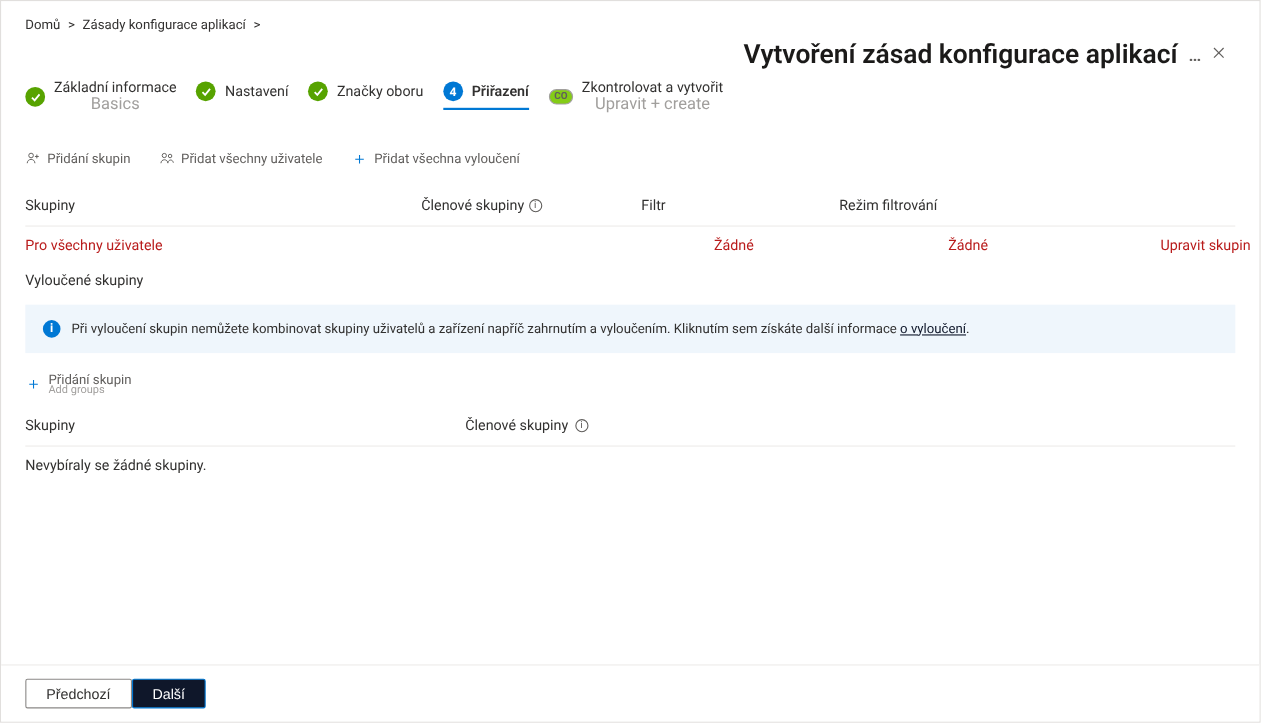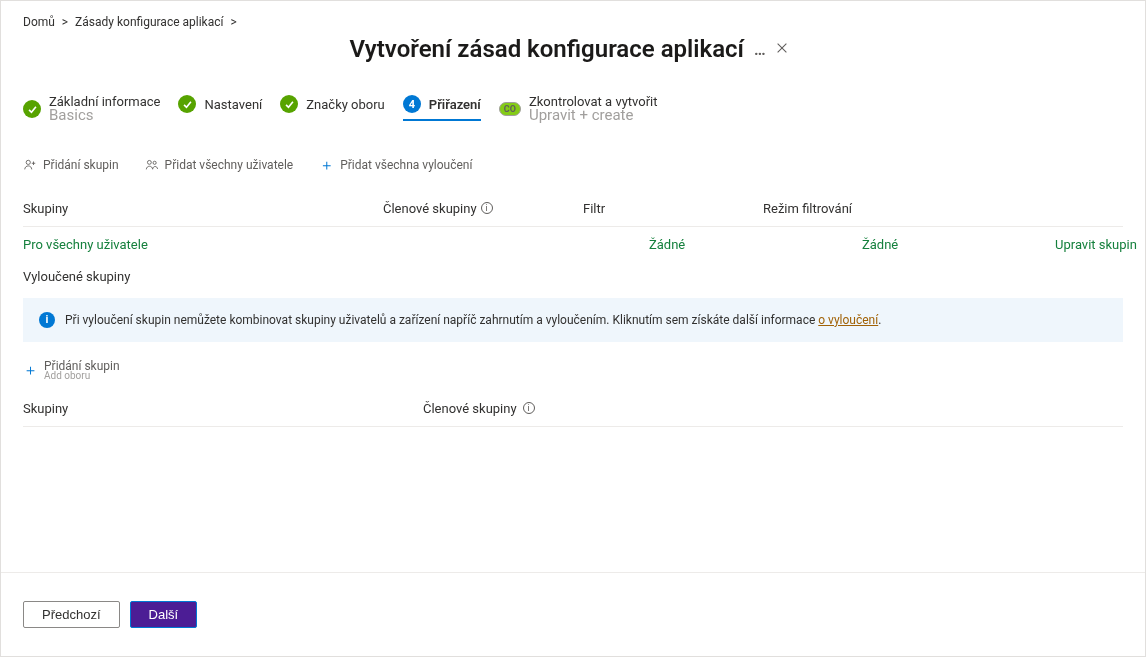--- a/index.html
+++ b/index.html
@@ -19,22 +19,22 @@
   }
   .breadcrumb {
     font-size: 12px;
     color: #323130;
     margin-bottom: 6px;
   }
   .breadcrumb span { margin-right: 4px; }
   .title-row {
     display: flex;
     align-items: center;
-    justify-content: center;
-    margin-bottom: 32px;
+    justify-content: flex-end;
+    margin-bottom: 11px;
   }
   .title {
     font-size: 24px;
     font-weight: 600;
     color: #1b1a19;
     display: flex;
     align-items: center;
   }
   .ellipsis {
     margin-left: 10px;
@@ -91,20 +91,21 @@
     color: #605e5c;
     font-size: 9px;
     width: auto; height: auto;
     border-radius: 9px;
     padding: 1px 4px;
   }
   .step-label-stack {
     display: flex;
     flex-direction: column;
     line-height: 1.1;
+    text-align: center;
   }
   .step-label-sub {
     font-size: 15px;
     color: #a19f9d;
     margin-top: -2px;
   }
   
   .section-heading {
     font-size: 13px;
     color: #323130;
@@ -141,21 +142,21 @@
     align-items: center;
     min-height: 36px;
     font-size: 13px;
   }
   .tbl .hdr {
     border-bottom: 1px solid #edebe9;
     color: #323130;
   }
   .tbl .hdr .cell { display:flex; align-items:center; gap:4px; }
   .tbl .row {
-    color: #15803d;
+    color: #b91c1c;
     gap: 33px;
   }
   .info-icon-sm {
     width: 12px; height: 12px;
     border: 1px solid #605e5c;
     border-radius: 50%;
     display: inline-flex;
     align-items: center;
     justify-content: center;
     font-size: 9px;
@@ -177,52 +178,52 @@
     border-radius: 50%;
     background: #0078d4;
     color: #fff;
     display: inline-flex;
     align-items: center;
     justify-content: center;
     font-size: 11px;
     font-weight: 700;
     flex: 0 0 auto;
   }
-  .info-banner a { text-decoration: underline; color: #a16207; }
+  .info-banner a { text-decoration: underline; color: #0f172a; }
   .small-tbl .hdr, .small-tbl .row {
     display: grid;
     grid-template-columns: 400px 260px;
     align-items: center;
     min-height: 36px;
     font-size: 13px;
   }
   .small-tbl .hdr { border-bottom: 1px solid #edebe9; }
   
   .footer {
     position: absolute;
     left: 0; right: 0; bottom: 0;
     border-top: 1px solid #edebe9;
-    padding: 28px 22px;
-    display: flex;
-    gap: 10px;
+    padding: 12px 22px;
+    display: flex;
+    gap: 0;
     background: #fff;
   }
   .btn {
     font-size: 13px;
     padding: 5px 18px;
     cursor: pointer;
     border-radius: 2px;
   }
   .btn-secondary {
     background: #fff;
     border: 1px solid #8a8886;
     color: #323130;
   }
   .btn-primary {
-    background: #4c1d95;
+    background: #0f172a;
     border: 1px solid #0078d4;
     color: #fff;
   }
   .add-groups-row {
     display: flex;
     align-items: center;
     gap: 6px;
     font-size: 12px;
     color: #605e5c;
     margin-bottom: 10px;
@@ -352,32 +353,36 @@
     <span>
       <span>Při vyloučení skupin nemůžete kombinovat skupiny uživatelů a zařízení napříč zahrnutím a vyloučením. Kliknutím sem získáte další informace </span>
       <a href="#">o vyloučení</a>.
     </span>
   </div>
 
   <div class="add-groups-row">
     <span class="plus">＋</span>
     <span style="display:flex;flex-direction:column;line-height:1.1;">
       <span>Přidání skupin</span>
-      <span class="sub">Add oboru</span>
+      <span class="sub">Add groups</span>
     </span>
   </div>
 
   <div class="small-tbl">
     <div class="hdr">
       <div>Skupiny</div>
       <div style="display:flex;align-items:center;gap:6px;">
         <span>Členové skupiny</span>
         <span class="info-icon-sm">i</span>
       </div>
     </div>
+    <div class="row">
+      <div>Nevybíraly se žádné skupiny.</div>
+      <div></div>
+    </div>
   </div>
 
 </div>
 
 <div class="footer">
   <button class="btn btn-secondary">Předchozí</button>
   <button class="btn btn-primary">Další</button>
 </div>
 
 </body></html>

